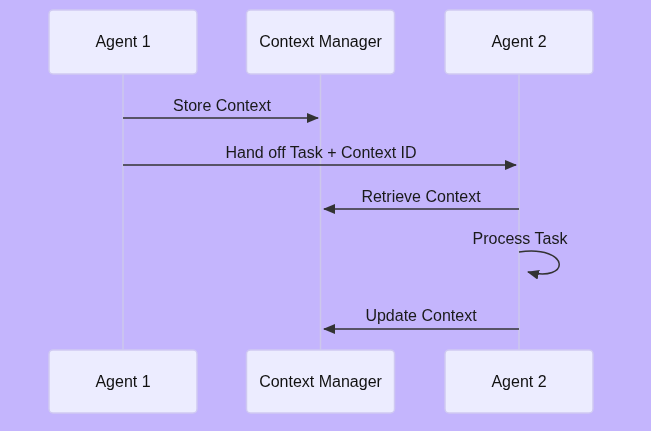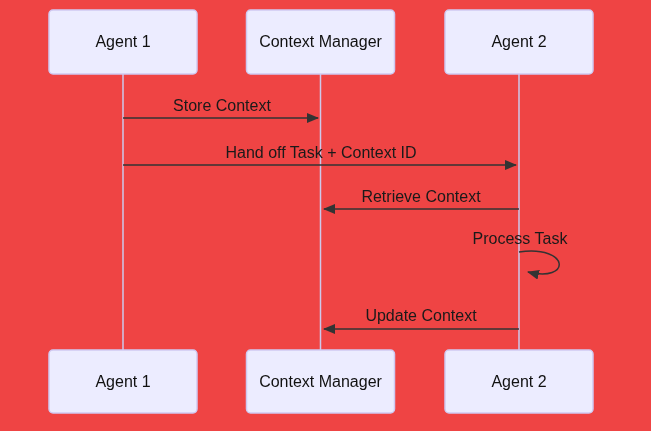--- a/index.html
+++ b/index.html
@@ -4,21 +4,21 @@
 <style>
   html, body {
     margin: 0;
     padding: 0;
     background: #ffffff;
   }
   .canvas {
     position: relative;
     width: 651px;
     height: 431px;
-    background: #ef4444;
+    background: #c4b5fd;
     font-family: "Liberation Sans", sans-serif;
   }
   svg { display: block; }
   .actor-box {
     fill: #ECECFF;
     stroke: #cfc9f2;
     stroke-width: 1.5;
   }
   .actor-label {
     font-family: "Liberation Sans", sans-serif;

